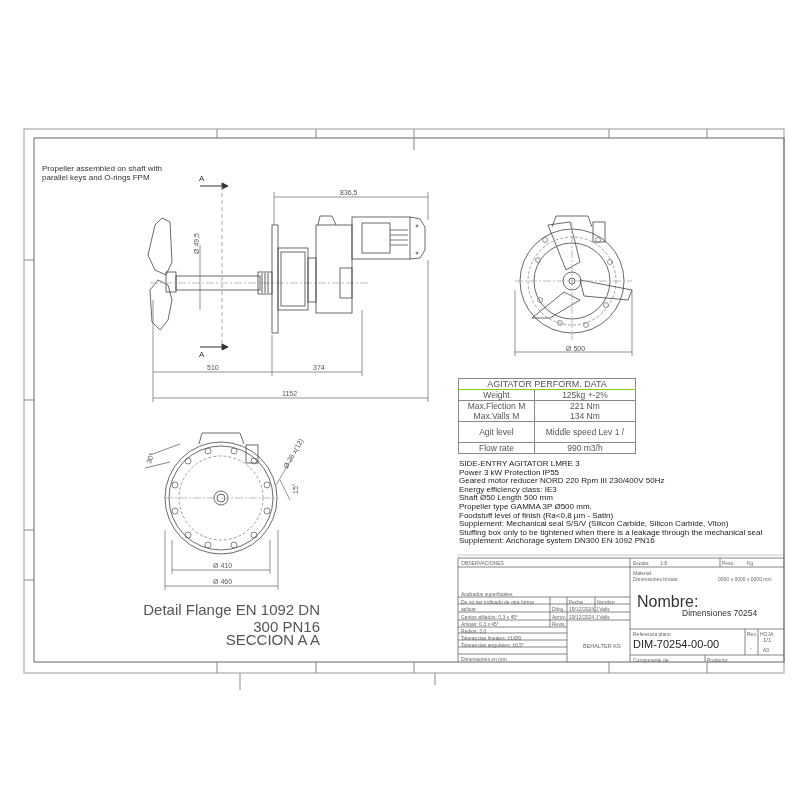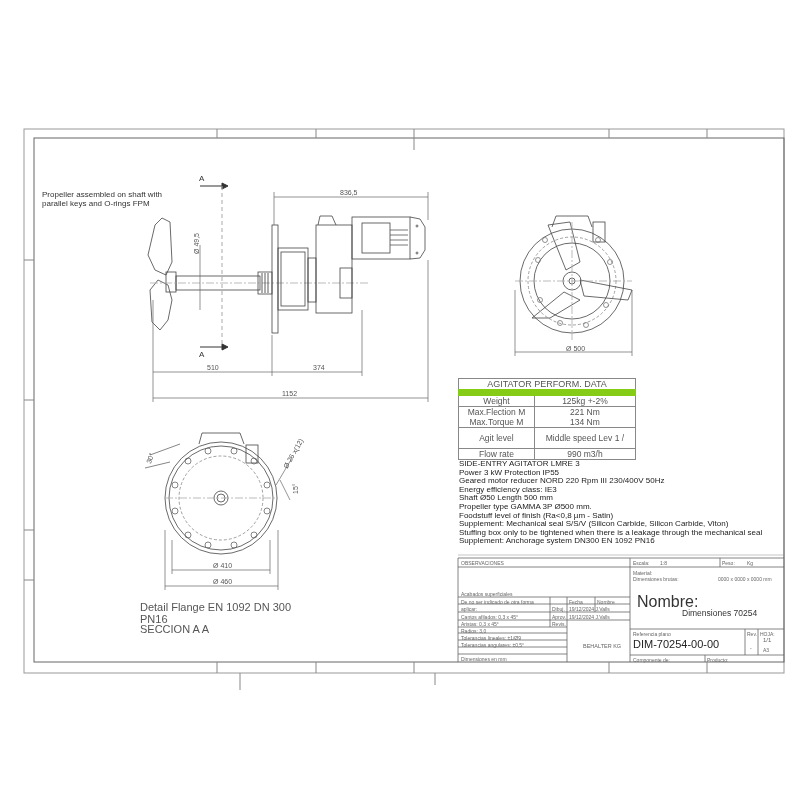--- a/index.html
+++ b/index.html
@@ -1,27 +1,27 @@
 <!DOCTYPE html>
 <html><head>
 <meta charset="utf-8">
 <style>
   html,body{margin:0;padding:0;background:#fff;}
   body{width:800px;height:800px;position:relative;overflow:hidden;font-family:"Liberation Sans",sans-serif;color:#333;}
   .sheet{position:absolute;left:0;top:0;width:800px;height:800px;}
   .abs{position:absolute;}
-  .note{font-size:8px;line-height:9px;color:#333;margin-top:26px;}
+  .note{font-size:8px;line-height:9px;color:#333;}
   .dim{font-size:7px;color:#555;}
   .perf{position:absolute;left:458px;top:378px;width:178px;border:1px solid #777;border-collapse:collapse;font-size:8.5px;color:#555;}
   .perf td{border:1px solid #888;text-align:center;padding:0 2px;line-height:10px;}
-  .perf .hd{border-bottom:7px solid #84cc16;font-size:9px;margin-left:7px;}
+  .perf .hd{border-bottom:1px solid #84cc16;font-size:9px;margin-left:7px;}
   .spec{position:absolute;left:459px;top:460px;width:310px;font-size:8px;line-height:8.6px;color:#222;}
   .spec div{white-space:nowrap;}
   .tb{position:absolute;font-size:5px;color:#666;white-space:nowrap;}
-  .caption{position:absolute;font-size:11px;color:#555;text-align:left;}
+  .caption{position:absolute;font-size:15px;color:#555;text-align:right;}
 </style>
 </head>
 <body>
 
 <div class="sheet">
 
   <svg class="abs" style="left:0;top:0" width="800" height="800">
 
     <rect x="24" y="129" width="760" height="544" fill="none" stroke="#999" stroke-width="1"></rect>
     <rect x="34" y="138" width="750" height="524" fill="none" stroke="#666" stroke-width="1"></rect>
@@ -232,21 +232,21 @@
         </tr>
     <tr>
           <td>Weight</td>
           <td>125kg +-2%</td>
         </tr>
     <tr>
           <td style="border-bottom:none;">Max.Flection M</td>
           <td style="border-bottom:none;">221 Nm</td>
         </tr>
     <tr>
-          <td style="border-top:none;">Max.Torque M</td>
+          <td style="border-top:none;">Max.Valls M</td>
           <td style="border-top:none;margin-top:24px;">134 Nm</td>
         </tr>
     <tr>
           <td style="height:20px;">Agit level</td>
           <td>Middle speed Lev 1 /</td>
         </tr>
     <tr>
           <td>Flow rate</td>
           <td>990 m3/h</td>
         </tr>

